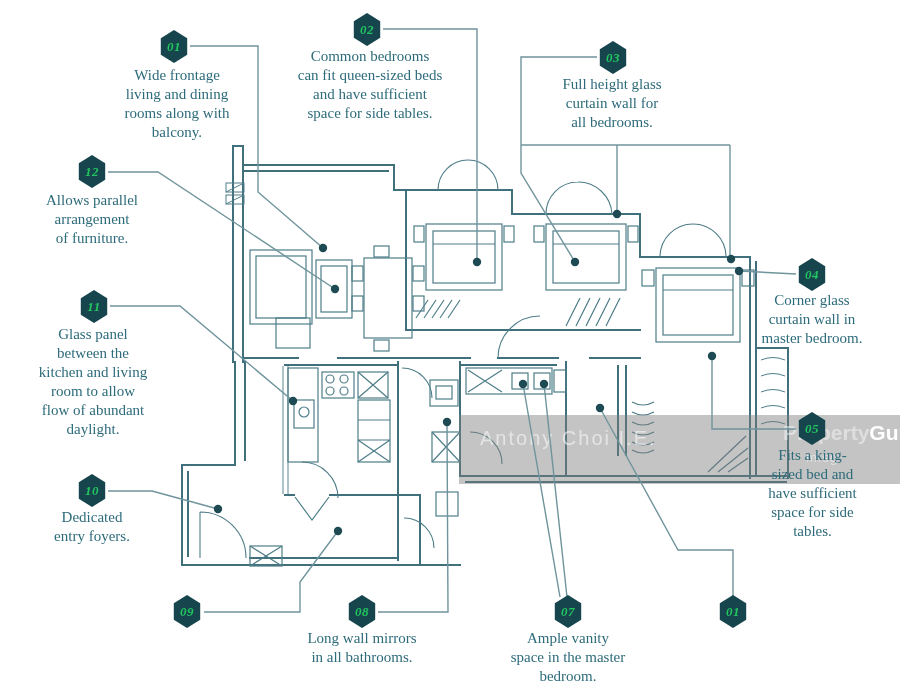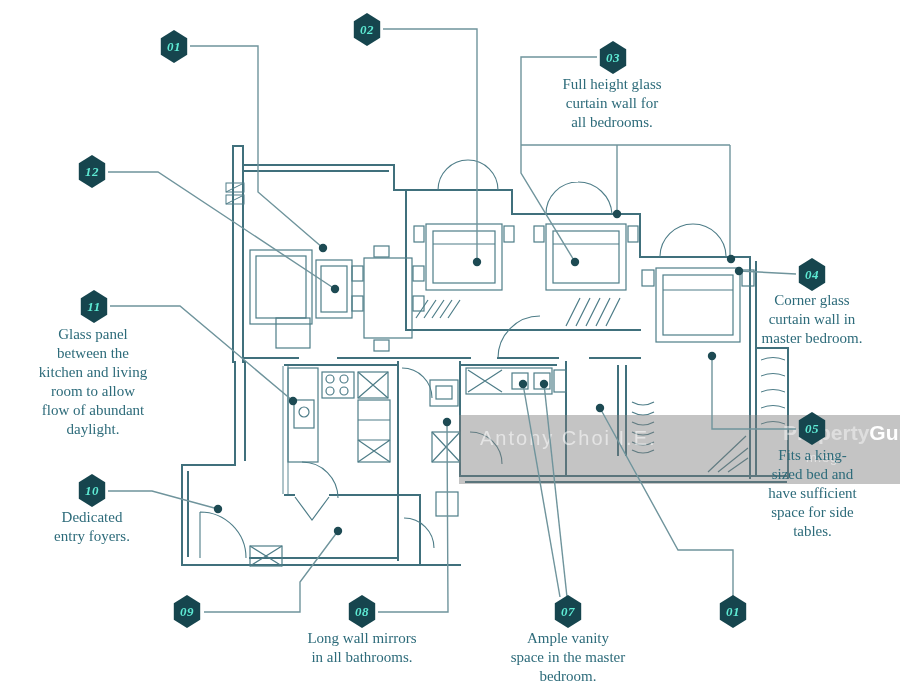--- a/index.html
+++ b/index.html
@@ -2,21 +2,21 @@
 <html><head>
 <meta charset="utf-8">
 <style>
   html,body{margin:0;padding:0;background:#ffffff;}
   #stage{position:relative;width:900px;height:695px;background:#fff;overflow:hidden;
          font-family:"Liberation Serif",serif;}
   svg.layer{position:absolute;left:0;top:0;}
   .hex{position:absolute;width:30px;height:33px;background:#16454e;z-index:6;
        clip-path:polygon(50% 0%,94% 25%,94% 75%,50% 100%,6% 75%,6% 25%);
        display:flex;align-items:center;justify-content:center;
-       color:#5eead4;font:italic bold 13px "Liberation Serif",serif;letter-spacing:.5px;}
+       color:#22c55e;font:italic bold 13px "Liberation Serif",serif;letter-spacing:.5px;}
   .note{position:absolute;color:#2d6b7a;font:15px/1.27 "Liberation Serif",serif;
         text-align:center;white-space:pre-line;z-index:6;}
   #wmband{position:absolute;left:459px;top:415px;width:441px;height:69px;
           background:rgba(125,125,125,0.45);z-index:3;}
   .wm{position:absolute;z-index:4;font-family:"Liberation Sans",sans-serif;}
   #wm-agent{left:480px;top:427px;font-size:20px;letter-spacing:2px;color:rgba(255,255,255,0.55);}
   #wm-brand{left:783px;top:421px;font-size:21px;font-weight:bold;}
   #wm-brand .lt{color:rgba(255,255,255,0.45);}
   #wm-brand .bd{color:#ffffff;}
   #wm-domain{left:806px;top:450px;font-size:13px;letter-spacing:1px;color:rgba(255,255,255,0.5);}
@@ -185,22 +185,30 @@
         <circle cx="544" cy="384" r="4.2"></circle>
       <circle cx="447" cy="422" r="4.2"></circle>
         <circle cx="338" cy="531" r="4.2"></circle>
       <circle cx="218" cy="509" r="4.2"></circle>
         <circle cx="293" cy="401" r="4.2"></circle>
       <circle cx="335" cy="289" r="4.2"></circle>
     </g>
   </svg>
 
   <div class="hex" style="left:159px;top:30px">01</div>
+  <div class="note" style="left:87px;top:66px;width:180px">Wide frontage
+living and dining
+rooms along with
+balcony.</div>
 
   <div class="hex" style="left:352px;top:13px">02</div>
+  <div class="note" style="left:270px;top:47px;width:200px">Common bedrooms
+can fit queen-sized beds
+and have sufficient
+space for side tables.</div>
 
   <div class="hex" style="left:598px;top:41px">03</div>
   <div class="note" style="left:522px;top:75px;width:180px">Full height glass
 curtain wall for
 all bedrooms.</div>
 
   <div class="hex" style="left:797px;top:258px">04</div>
   <div class="note" style="left:727px;top:291px;width:170px">Corner glass
 curtain wall in
 master bedroom.</div>
@@ -231,14 +239,17 @@
 
   <div class="hex" style="left:79px;top:290px">11</div>
   <div class="note" style="left:8px;top:325px;width:170px">Glass panel
 between the
 kitchen and living
 room to allow
 flow of abundant
 daylight.</div>
 
   <div class="hex" style="left:77px;top:155px">12</div>
+  <div class="note" style="left:17px;top:191px;width:150px">Allows parallel
+arrangement
+of furniture.</div>
 
 </div>
 
 </body></html>

